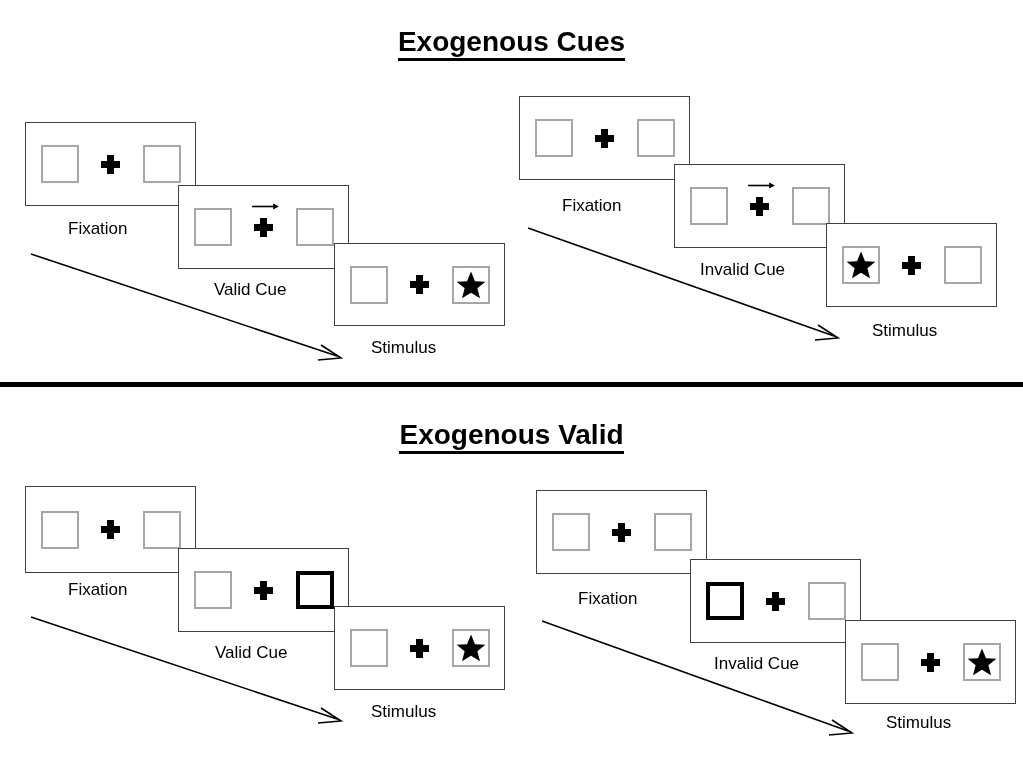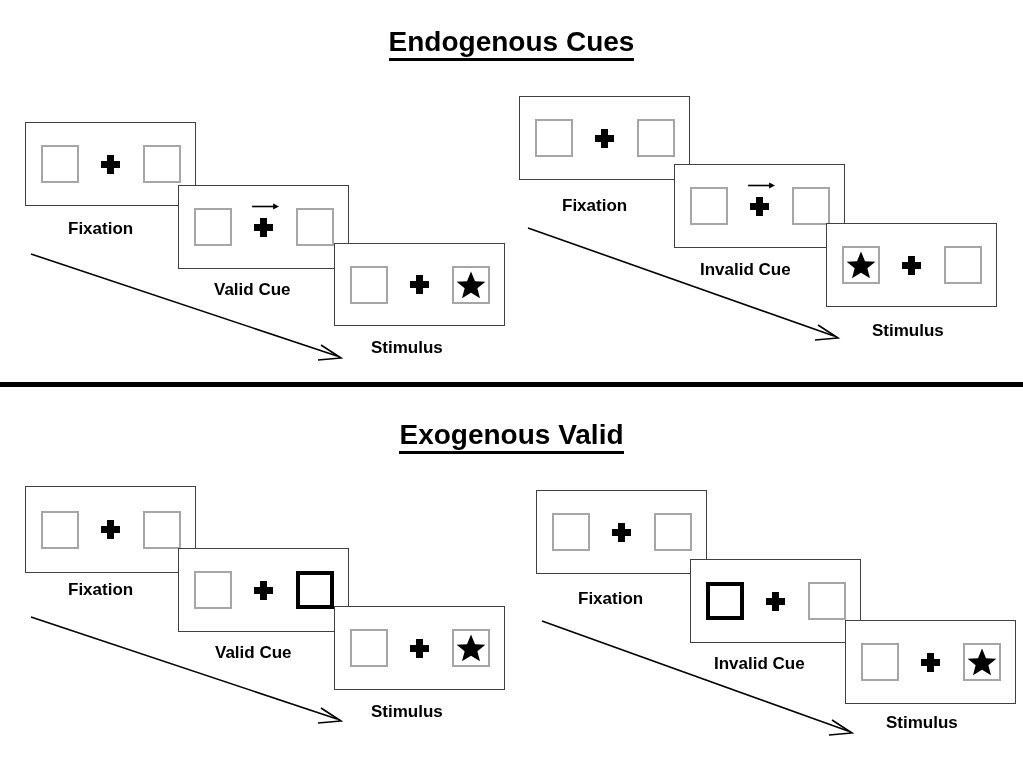--- a/index.html
+++ b/index.html
@@ -126,36 +126,36 @@
   .star {
     width: 30px;
     height: 30px;
     display: block;
   }
 
   
   .caption {
     position: absolute;
     font-size: 17px;
-    font-weight: bold;
+    font-weight: normal;
     white-space: nowrap;
     color: #000000;
   }
 
   
   .flow-arrow {
     position: absolute;
     pointer-events: none;
   }
 </style>
 </head>
 <body>
 
 <div class="section-title" id="title-endogenous">
-  <span>Endogenous Cues</span>
+  <span>Exogenous Cues</span>
 </div>
 
 <div class="panel" style="left:25px; top:122px; width:171px; height:84px;">
   <div class="panel-inner">
     <div class="box"></div>
     <div class="cue-cell">
       <div class="plus"></div>
     </div>
     <div class="box"></div>
   </div>

